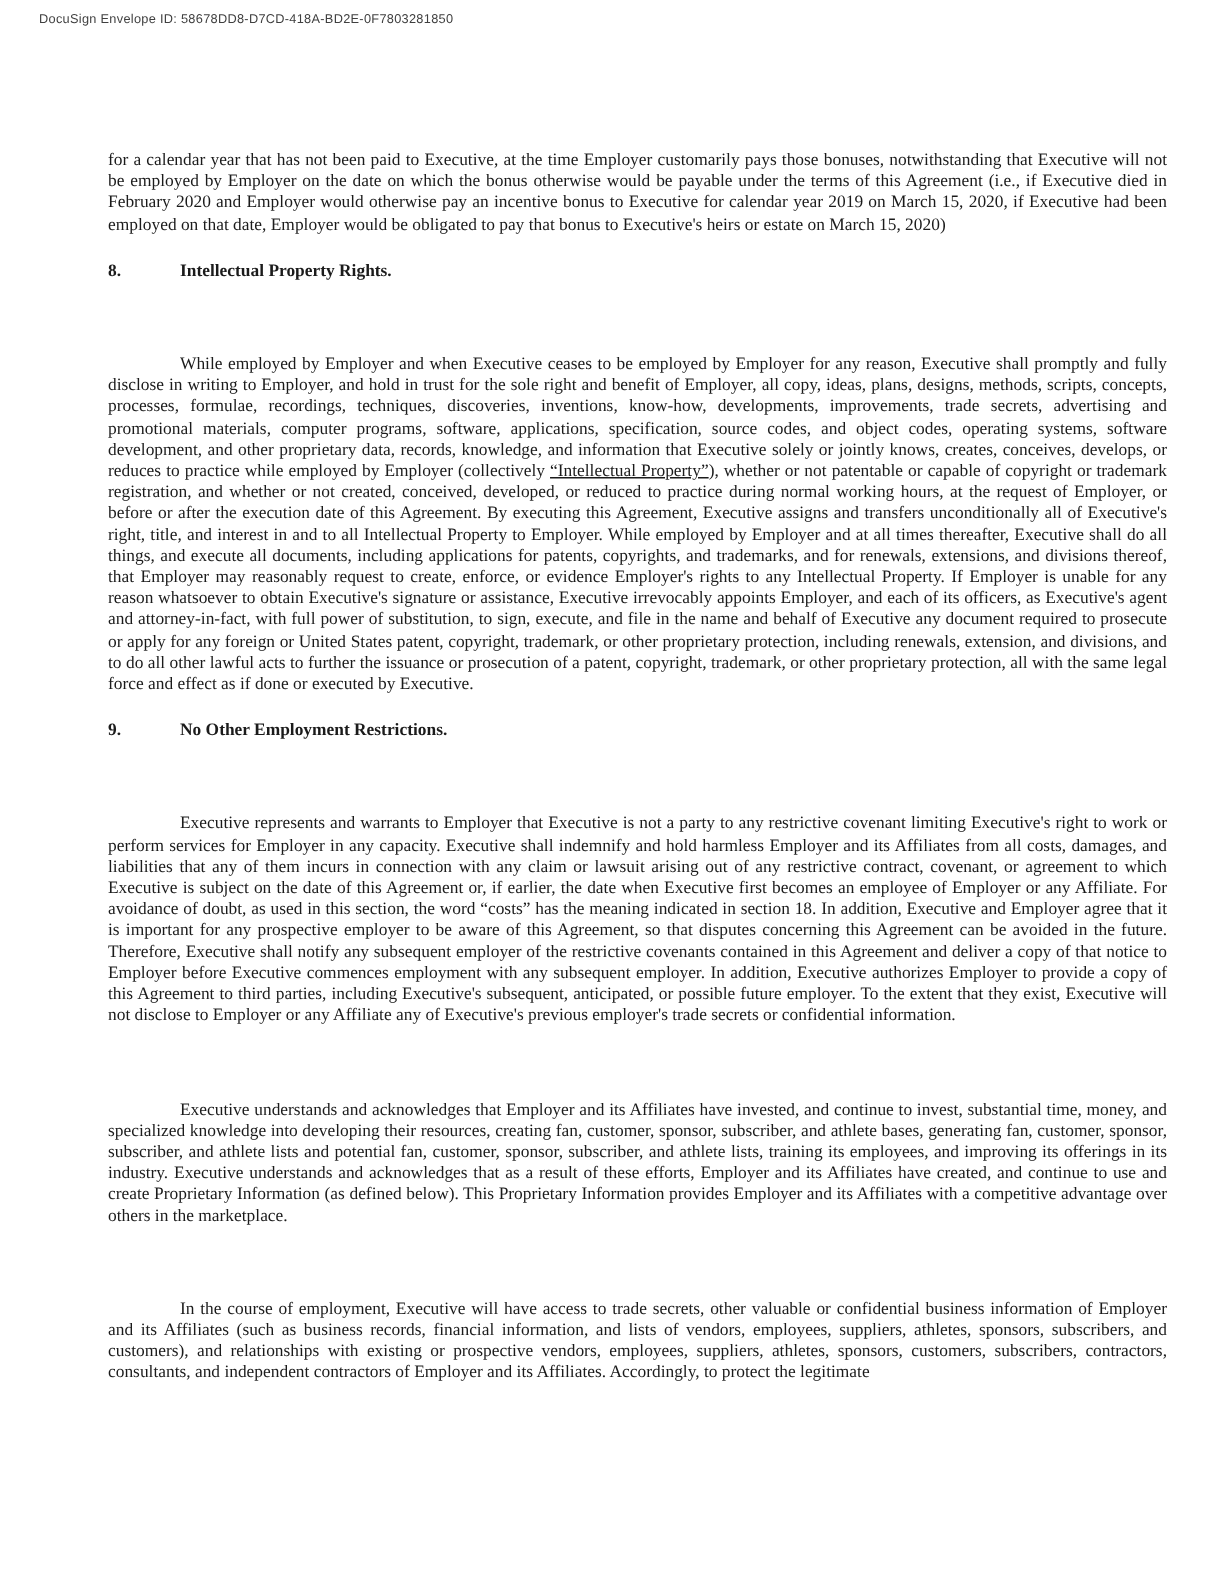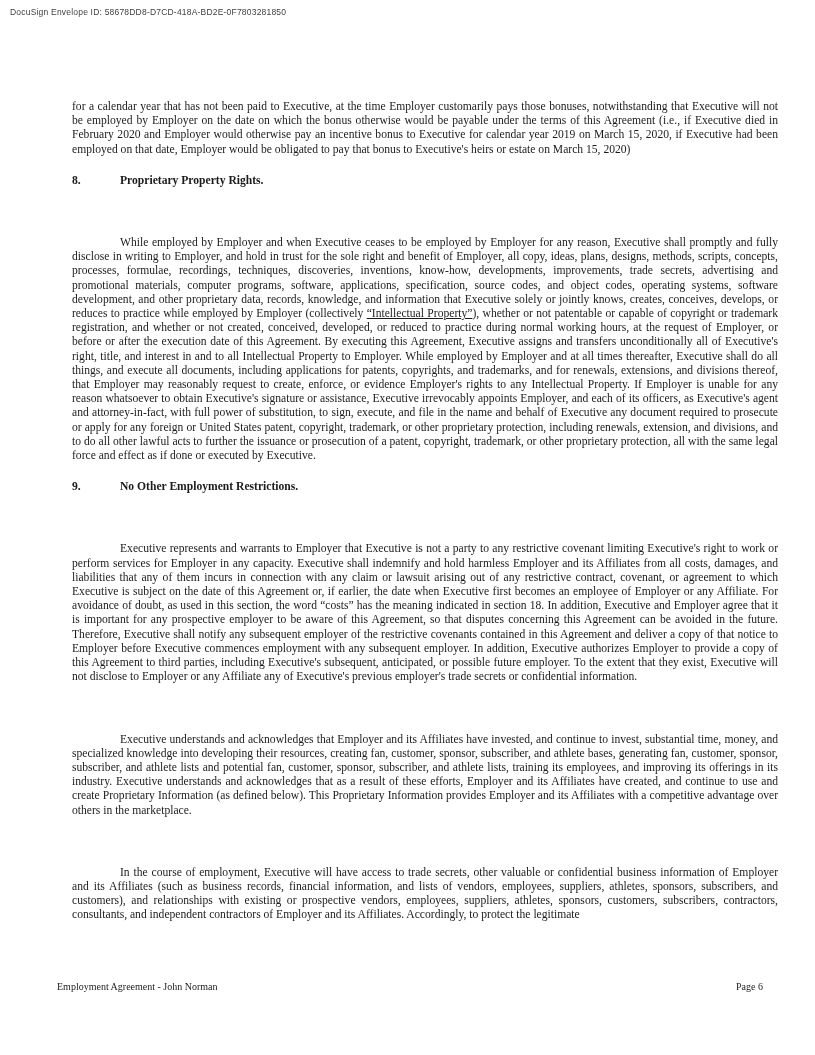--- a/index.html
+++ b/index.html
@@ -9,21 +9,21 @@
     height: 1055px;
     background: #ffffff;
     font-family: "Liberation Serif", serif;
     color: #1b1b1b;
     overflow: hidden;
   }
   .scan { filter: blur(0.25px); }
   .docusign-id {
     position: absolute;
     top: 7px;
-    left: 10px;
+    left: 26px;
     font-family: "Liberation Sans", sans-serif;
     font-size: 8.5px;
     color: #3f3f3f;
     letter-spacing: 0.2px;
   }
   .body-text {
     position: absolute;
     top: 100px;
     left: 72px;
     width: 706px;
@@ -59,36 +59,32 @@
 
 <div class="page">
 
   <div class="docusign-id scan">DocuSign Envelope ID: 58678DD8-D7CD-418A-BD2E-0F7803281850</div>
 
   <div class="body-text scan">
 
     <p class="cont">for a calendar year that has not been paid to Executive, at the time Employer customarily pays those bonuses, notwithstanding that Executive will not be employed by Employer on the date on which the bonus otherwise would be payable under the terms of this Agreement (i.e., if Executive died in February 2020 and Employer would otherwise pay an incentive bonus to Executive for calendar year 2019 on March 15, 2020, if Executive had been employed on that date, Employer would be obligated to pay that bonus to Executive's heirs or estate on March 15, 2020)</p>
 
     <div class="sec-head">
-      <span class="num">8.</span><span class="title">Proprietary Property Rights.</span>
+      <span class="num">8.</span><span class="title">Intellectual Property Rights.</span>
     </div>
 
     <p class="para"><span>While employed by Employer and when Executive ceases to be employed by Employer for any reason, Executive shall promptly and fully disclose in writing to Employer, and hold in trust for the sole right and benefit of Employer, all copy, ideas, plans, designs, methods, scripts, concepts, processes, formulae, recordings, techniques, discoveries, inventions, know-how, developments, improvements, trade secrets, advertising and promotional materials, computer programs, software, applications, specification, source codes, and object codes, operating systems, software development, and other proprietary data, records, knowledge, and information that Executive solely or jointly knows, creates, conceives, develops, or reduces to practice while employed by Employer (collectively </span><span class="underline">“Intellectual Property”</span><span>), whether or not patentable or capable of copyright or trademark registration, and whether or not created, conceived, developed, or reduced to practice during normal working hours, at the request of Employer, or before or after the execution date of this Agreement. By executing this Agreement, Executive assigns and transfers unconditionally all of Executive's right, title, and interest in and to all Intellectual Property to Employer. While employed by Employer and at all times thereafter, Executive shall do all things, and execute all documents, including applications for patents, copyrights, and trademarks, and for renewals, extensions, and divisions thereof, that Employer may reasonably request to create, enforce, or evidence Employer's rights to any Intellectual Property. If Employer is unable for any reason whatsoever to obtain Executive's signature or assistance, Executive irrevocably appoints Employer, and each of its officers, as Executive's agent and attorney-in-fact, with full power of substitution, to sign, execute, and file in the name and behalf of Executive any document required to prosecute or apply for any foreign or United States patent, copyright, trademark, or other proprietary protection, including renewals, extension, and divisions, and to do all other lawful acts to further the issuance or prosecution of a patent, copyright, trademark, or other proprietary protection, all with the same legal force and effect as if done or executed by Executive.</span></p>
 
     <div class="sec-head">
       <span class="num">9.</span><span class="title">No Other Employment Restrictions.</span>
     </div>
 
     <p class="para">Executive represents and warrants to Employer that Executive is not a party to any restrictive covenant limiting Executive's right to work or perform services for Employer in any capacity. Executive shall indemnify and hold harmless Employer and its Affiliates from all costs, damages, and liabilities that any of them incurs in connection with any claim or lawsuit arising out of any restrictive contract, covenant, or agreement to which Executive is subject on the date of this Agreement or, if earlier, the date when Executive first becomes an employee of Employer or any Affiliate.  For avoidance of doubt, as used in this section, the word “costs” has the meaning indicated in section 18.  In addition, Executive and Employer agree that it is important for any prospective employer to be aware of this Agreement, so that disputes concerning this Agreement can be avoided in the future.  Therefore, Executive shall notify any subsequent employer of the restrictive covenants contained in this Agreement and deliver a copy of that notice to Employer before Executive commences employment with any subsequent employer.  In addition, Executive authorizes Employer to provide a copy of this Agreement to third parties, including Executive's subsequent, anticipated, or possible future employer.  To the extent that they exist, Executive will not disclose to Employer or any Affiliate any of Executive's previous employer's trade secrets or confidential information.</p>
 
 
     <p class="para">Executive understands and acknowledges that Employer and its Affiliates have invested, and continue to invest, substantial time, money, and specialized knowledge into developing their resources, creating fan, customer, sponsor, subscriber, and athlete bases, generating fan, customer, sponsor, subscriber, and athlete lists and potential fan, customer, sponsor, subscriber, and athlete lists, training its employees, and improving its offerings in its industry. Executive understands and acknowledges that as a result of these efforts, Employer and its Affiliates have created, and continue to use and create Proprietary Information (as defined below). This Proprietary Information provides Employer and its Affiliates with a competitive advantage over others in the marketplace.</p>
 
     <p class="para">In the course of employment, Executive will have access to trade secrets, other valuable or confidential business information of Employer and its Affiliates (such as business records, financial information, and lists of vendors, employees, suppliers, athletes, sponsors, subscribers, and customers), and relationships with existing or prospective vendors, employees, suppliers, athletes, sponsors, customers, subscribers, contractors, consultants, and independent contractors of Employer and its Affiliates.  Accordingly, to protect the legitimate</p>
 
   </div>
 
-  <div class="footer scan">
-    <span>Employment Agreement - John Norman</span>
-    <span>Page 6</span>
-  </div>
 
 </div>
 
 </body></html>

